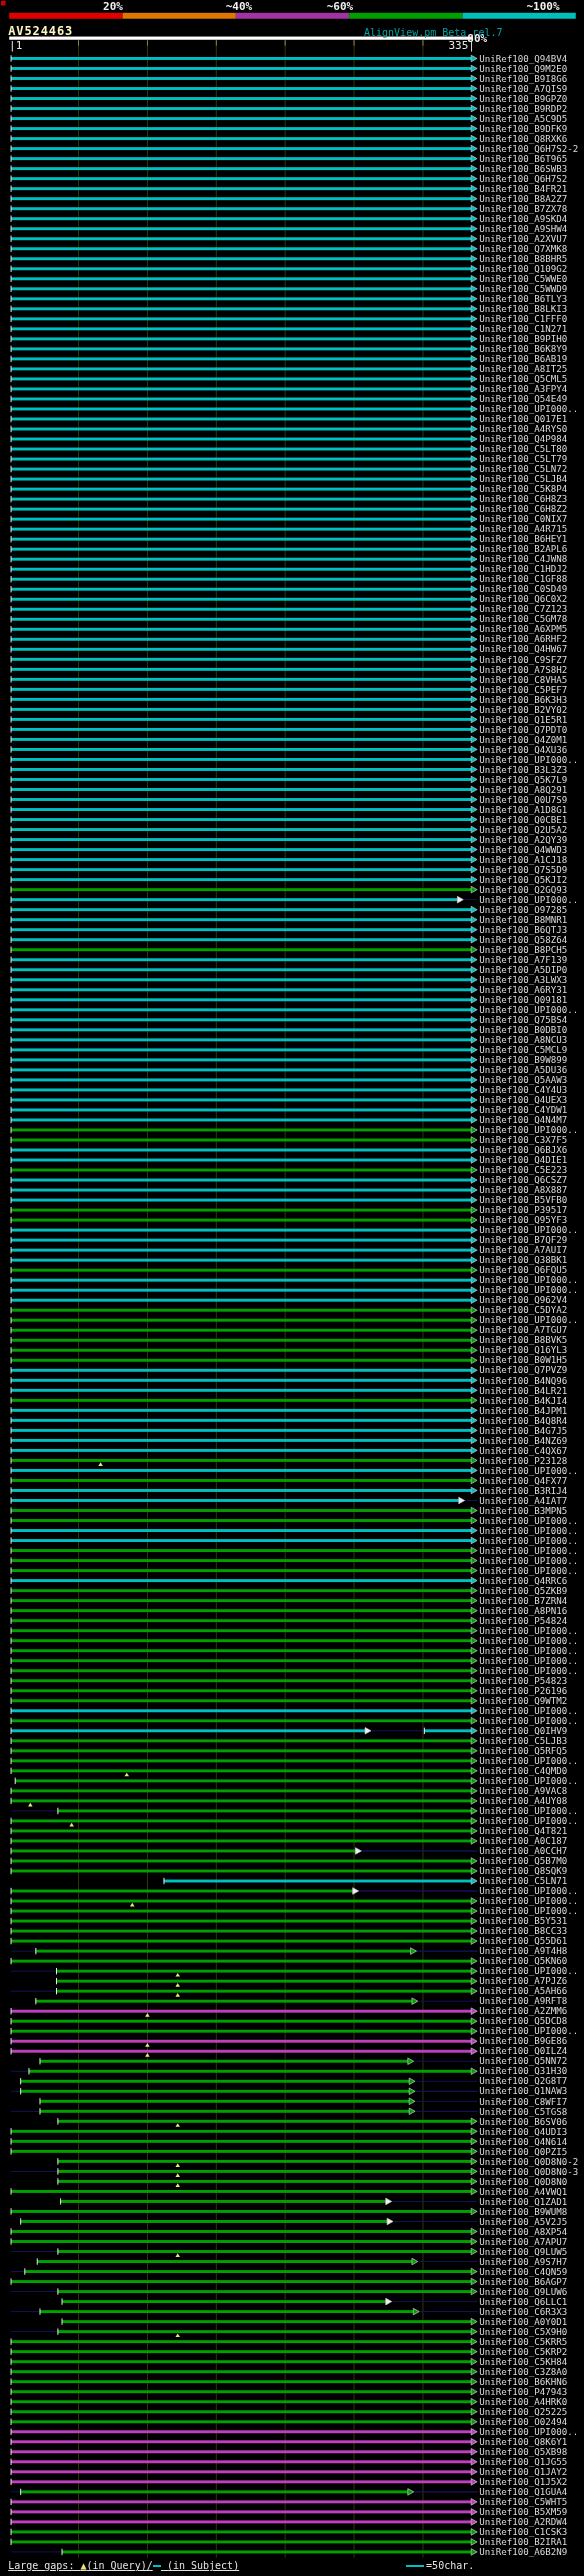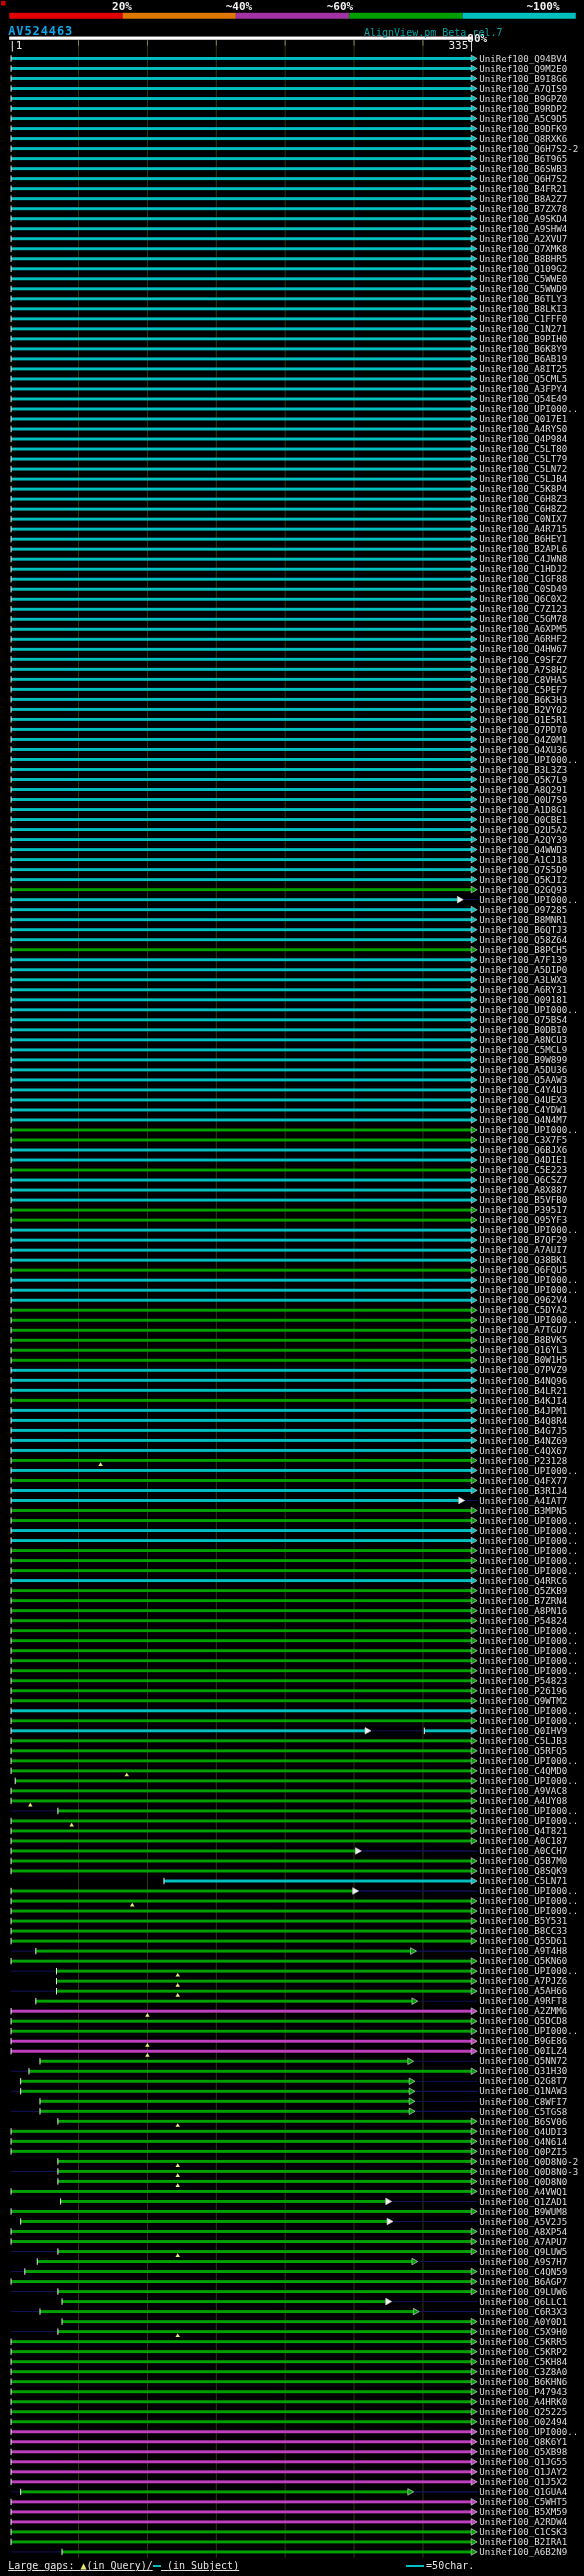--- a/index.html
+++ b/index.html
@@ -1,21 +1,21 @@
 <!DOCTYPE html>
 <html style="font-size:14.6px"><head>
 <meta charset="utf-8">
 <style>
   html,body{margin:0;padding:0;background:#000;}
   #screen{position:relative;width:585px;height:2576px;background:#000;overflow:hidden;
           font-family:"DejaVu Sans Mono",monospace;}
   #plot{position:absolute;left:0;top:0;}
   .hdr-label{position:absolute;top:0;transform:translateX(-50%);color:#f0f0f0;
              font-size:11px;font-weight:bold;white-space:pre;}
-  #query-name{position:absolute;left:8.2px;top:24px;color:#0ea5e9;font-size:12px;
+  #query-name{position:absolute;left:8.2px;top:24px;color:#fef9c3;font-size:12px;
               font-weight:bold;letter-spacing:0.9px;}
   #app-title{position:absolute;left:364px;top:26.5px;color:#00a2a2;font-size:10px;white-space:pre;}
   #ruler-start{position:absolute;left:9.1px;top:39px;color:#e8e8e8;font-size:11px;}
   #ruler-end{position:absolute;left:402px;width:73px;top:39px;color:#e8e8e8;
              font-size:11px;text-align:right;}
   #legend{position:absolute;left:8.2px;top:2560px;font-size:10px;color:#e4e4e4;white-space:pre;text-decoration:underline;}
   #legend .tri{color:#e8e87a;}
   #legend .dash{display:inline-block;width:8.2px;height:2.7px;background:#00bfbf;
                 vertical-align:1.8px;}
   #legend-right{position:absolute;left:406px;top:2560px;font-size:10px;color:#e4e4e4;
@@ -1705,21 +1705,21 @@
       </g>
       <g>
         <rect x="12" y="2792.1665000000003" width="511" height="1" fill="#14145f"></rect>
         <rect x="67.7775" y="2791.0665000000004" width="447.72749999999996" height="3.2" fill="#00a000"></rect>
         <rect x="67.2775" y="2789.1665000000003" width="1" height="7" fill="#ffffff"></rect>
         <path d="M 515.505 2789.0665000000004 L 522.005 2792.6665000000003 L 515.505 2796.2665 Z" fill="#00a000" stroke="#d8d8d8" stroke-width="0.7"></path>
         <text x="524.5" y="2796.1665000000003" fill="#dcdcdc" font-size="10px" class="hit-label">UniRef100_A6B2N9</text>
       </g>
     </svg>
   <div id="scale-labels">
-      <span class="hdr-label" style="left: 122px; text-align: right;">20%</span>
+      <span class="hdr-label" style="left: 113px; text-align: right;">20%</span>
       <span class="hdr-label" style="left: 239px;">~40%</span>
       <span class="hdr-label" style="left: 340px; text-align: right;">~60%</span>
       <span class="hdr-label" style="left: 474px; margin-top: 32px;">~80%</span>
       <span class="hdr-label" style="left: 543px;">~100%</span>
     </div>
   <div id="query-name">AV524463</div>
   <div id="app-title">AlignView.pm Beta rel.7</div>
   <div id="ruler-start">|1</div>
   <div id="ruler-end">335|</div>
   <div id="legend"><span>Large gaps: </span><span class="tri">▲</span><span>(in Query)/</span><span class="dash"></span><span> (in Subject)</span></div>

